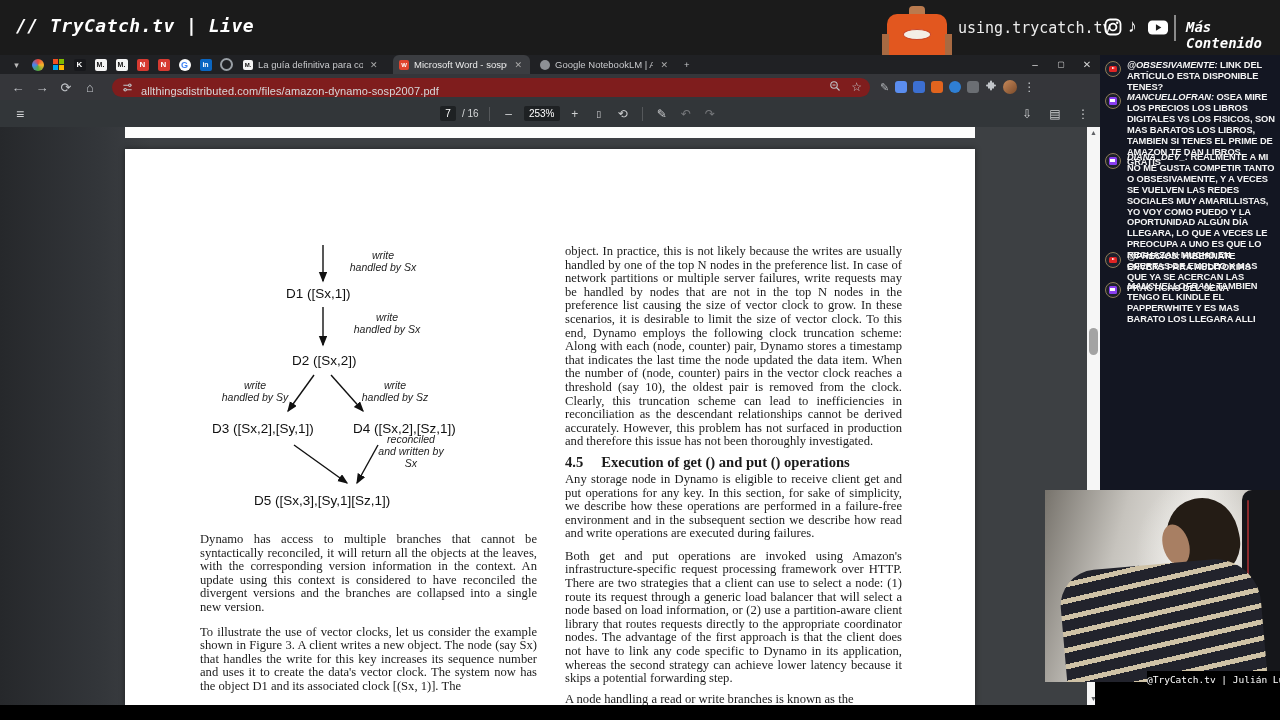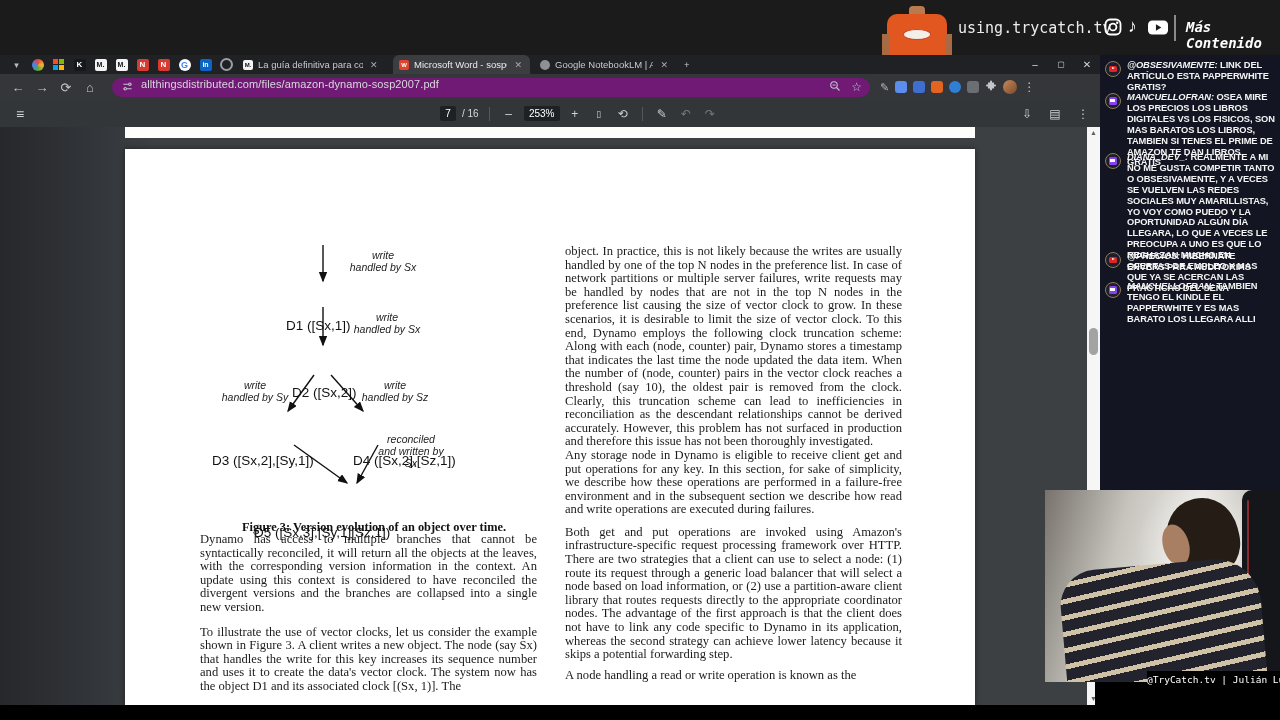--- a/index.html
+++ b/index.html
@@ -29,21 +29,21 @@
   .circle{border-radius:50%;width:12px;height:12px;display:flex;align-items:center;justify-content:center;font-weight:bold;font-size:9px;}
   .tab{height:19px;display:flex;align-items:center;padding:0 6px;color:#c8c9cc;font-size:9.5px;gap:5px;margin-left:4px;border-radius:6px 6px 0 0;max-width:145px;}
   .tab .t-title{white-space:nowrap;overflow:hidden;max-width:105px;}
   .tab .t-x{color:#aaa;font-size:9px;padding:0 2px;}
   .tab.active{background:#3b3d41;color:#ececec;}
   .winctl{position:absolute;right:0;top:0;height:19px;display:flex;align-items:center;gap:0;}
   .winctl span{width:26px;text-align:center;color:#d6d6d6;font-size:10px;line-height:19px;}
 
   .toolbar{position:absolute;left:0;top:19px;width:1100px;height:26px;background:#35363a;display:flex;align-items:center;}
   .nav-ic{color:#c2c5c9;font-size:13px;width:24px;text-align:center;flex:0 0 auto;}
-  .omnibox{position:absolute;left:112px;top:3.5px;width:758px;height:19px;background:#701a75;border-radius:10px;display:flex;align-items:flex-start;color:#d7d8da;}
+  .omnibox{position:absolute;left:112px;top:3.5px;width:758px;height:19px;background:#7f1d1d;border-radius:10px;display:flex;align-items:flex-end;color:#d7d8da;}
   .omnibox .tune{margin:0 8px 0 10px;}
   .omnibox .url{font-size:11px;letter-spacing:.1px;white-space:nowrap;overflow:hidden;}
   .omni-right{position:absolute;right:8px;top:0;height:19px;display:flex;align-items:center;gap:10px;}
   .ext-row{position:absolute;left:880px;top:0;height:26px;display:flex;align-items:center;gap:6px;}
   .ext{width:12px;height:12px;border-radius:3px;}
   .avatar-btn{width:14px;height:14px;border-radius:50%;background:linear-gradient(135deg,#c98a5a,#7a4a2a);}
   .dots{color:#c2c5c9;font-size:12px;}
 
   .pdfbar{position:absolute;left:0;top:45px;width:1100px;height:27px;background:#323639;display:flex;align-items:center;color:#d8d9da;}
   .pdfbar .ham{font-size:14px;margin:0 10px 0 16px;color:#cfd0d2;}
@@ -62,21 +62,21 @@
 
   .scrollbar{position:absolute;left:1087px;top:0;width:13px;height:578px;background:#f6f6f6;}
   .sb-arrow{position:absolute;left:0;width:13px;height:12px;color:#606266;font-size:7px;text-align:center;line-height:12px;}
   .sb-thumb{position:absolute;left:2px;top:201px;width:9px;height:27px;background:#a3a3a3;border-radius:5px;}
 
   
   .col{position:absolute;font-family:"Liberation Serif",serif;font-size:12.6px;line-height:13.6px;text-align:justify;}
   .col p{margin:0;}
   .h45{font-size:14.6px;font-weight:bold;margin:5px 0 3px 0 !important;display:flex;gap:18px;text-align:left;line-height:16px;}
   .figure{position:absolute;left:85px;top:92px;width:330px;height:300px;font-family:"Liberation Sans",sans-serif;}
-  .fig-node{position:absolute;font-size:13.5px;color:#111;white-space:nowrap;margin-top:32px;}
+  .fig-node{position:absolute;font-size:13.5px;color:#111;white-space:nowrap;}
   .fig-edge{position:absolute;font-size:10.5px;line-height:12px;font-style:italic;color:#222;text-align:center;white-space:pre-line;}
   .fig-cap{position:absolute;left:-12px;top:279px;width:352px;text-align:center;font-family:"Liberation Serif",serif;font-weight:bold;font-size:12.4px;color:#111;}
 
   
   .chat{position:absolute;left:1100px;top:55px;width:180px;height:665px;background:#131622;}
   .msg{position:absolute;left:0;width:180px;}
   .msg .av{position:absolute;left:5px;top:1px;width:16px;height:16px;border-radius:50%;background:#1d202c;border:1.5px solid #8d7c57;box-sizing:border-box;}
   .yt-sq{position:absolute;left:2.5px;top:3.5px;width:8px;height:6px;background:#e02424;border-radius:1.5px;}
   .yt-tri{position:absolute;left:3px;top:1.5px;width:0;height:0;border-left:3px solid #fff;border-top:1.5px solid transparent;border-bottom:1.5px solid transparent;}
   .tw-sq{position:absolute;left:2.5px;top:2.5px;width:8px;height:8px;background:#8a3ff0;border-radius:1.5px;}
@@ -94,20 +94,21 @@
   .torso{position:absolute;left:18px;top:74px;width:200px;height:130px;transform:rotate(-5deg);border-radius:36px 46px 0 0;background:repeating-linear-gradient(172deg,#22232c 0px,#22232c 11px,#cfc2a6 11px,#cfc2a6 16px);}
 
   .watermark{position:absolute;left:1147px;top:671px;width:133px;height:18px;background:#000;color:#fff;font-family:"DejaVu Sans Mono",monospace;font-size:9.5px;line-height:18px;text-align:center;white-space:nowrap;}
   .bottomstrip{position:absolute;left:0;top:705px;width:1280px;height:15px;background:#000;}
   .br-patch{position:absolute;left:1095px;top:682px;width:185px;height:38px;background:#000;}
 </style>
 </head>
 <body>
 
 <div class="topbar">
+  <div class="brand">// TryCatch.tv | Live</div>
   <div class="person">
     <div class="neck"></div>
     <div class="shirt"></div>
     <div class="arm" style="left:0px;"></div>
     <div class="arm" style="right:0px;"></div>
     <div class="logo"></div>
   </div>
   <div class="storeurl">using.trycatch.tv</div>
   <div class="social" style="left:1104px;">
     <svg width="18" height="18" viewBox="0 0 24 24">
@@ -286,53 +287,56 @@
         <div class="fig-edge" style="left:0px;top:138px;width:90px;">write
 handled by Sy</div>
         <div class="fig-edge" style="left:140px;top:138px;width:90px;">write
 handled by Sz</div>
         <div class="fig-node" style="left:2px;top:180px;">D3 ([Sx,2],[Sy,1])</div>
         <div class="fig-node" style="left:143px;top:180px;">D4 ([Sx,2],[Sz,1])</div>
         <div class="fig-edge" style="left:152px;top:192px;width:98px;">reconciled
 and written by
 Sx</div>
         <div class="fig-node" style="left:44px;top:252px;">D5 ([Sx,3],[Sy,1][Sz,1])</div>
-        <div class="fig-cap">Figure 3: Version evolution of an object over time.</div>
       </div>
 
       <div class="col" style="left:75px;top:384px;width:337px;">
         <p>Dynamo has access to multiple branches that cannot be syntactically reconciled, it will return all the objects at the leaves, with the corresponding version information in the context. An update using this context is considered to have reconciled the divergent versions and the branches are collapsed into a single new version.</p>
         <p style="margin-top:11px;">To illustrate the use of vector clocks, let us consider the example shown in Figure 3.  A client writes a new object. The node (say Sx) that handles the write for this key increases its sequence number and uses it to create the data's vector clock. The system now has the object D1 and its associated clock [(Sx, 1)]. The</p>
       </div>
 
       <div class="col" style="left:440px;top:96px;width:337px;">
         <p>object. In practice, this is not likely because the writes are usually handled by one of the top N nodes in the preference list. In case of network partitions or multiple server failures, write requests may be handled by nodes that are not in the top N nodes in the preference list causing the size of vector clock to grow. In these scenarios, it is desirable to limit the size of vector clock. To this end, Dynamo employs the following clock truncation scheme: Along with each (node, counter) pair, Dynamo stores a timestamp that indicates the last time the node updated the data item. When the number of (node, counter) pairs in the vector clock reaches a threshold (say 10), the oldest pair is removed from the clock. Clearly, this truncation scheme can lead to inefficiencies in reconciliation as the descendant relationships cannot be derived accurately. However, this problem has not surfaced in production and therefore this issue has not been thoroughly investigated.</p>
+        <p class="h45">
+          <span>4.5</span>
+          <span>Execution of get () and put () operations</span>
+        </p>
         <p>Any storage node in Dynamo is eligible to receive client get and put operations for any key. In this section, for sake of simplicity, we describe how these operations are performed in a failure-free environment and in the subsequent section we describe how read and write operations are executed during failures.</p>
         <p style="margin-top:9px;">Both get and put operations are invoked using Amazon's infrastructure-specific request processing framework over HTTP. There are two strategies that a client can use to select a node: (1) route its request through a generic load balancer that will select a node based on load information, or (2) use a partition-aware client library that routes requests directly to the appropriate coordinator nodes. The advantage of the first approach is that the client does not have to link any code specific to Dynamo in its application, whereas the second strategy can achieve lower latency because it skips a potential forwarding step.</p>
-        <p style="margin-top:7px;">A node handling a read or write operation is known as the</p>
+        <p style="margin-top:7px;">A node handling a read or write branches is known as the</p>
       </div>
     </div>
 
     <div class="scrollbar">
       <span class="sb-arrow" style="top:0;">▲</span>
       <div class="sb-thumb"></div>
       <span class="sb-arrow" style="top:566px;">▼</span>
     </div>
   </div>
 </div>
 
 <div class="chat">
 
   <div class="msg" style="top:5px;">
     <span class="av">
         <span class="yt-sq">
           <span class="yt-tri"></span>
         </span>
       </span>
-    <div class="mtext"><span class="muser">@OBSESIVAMENTE:</span> <span>LINK DEL ARTÍCULO ESTA PAPPERWHITE GRATIS?</span></div>
+    <div class="mtext"><span class="muser">@OBSESIVAMENTE:</span> <span>LINK DEL ARTÍCULO ESTA DISPONIBLE TENES?</span></div>
   </div>
 
   <div class="msg" style="top:37px;">
     <span class="av">
         <span class="tw-sq"></span>
       </span>
     <div class="mtext"><span class="muser">MANCUELLOFRAN:</span> <span>OSEA MIRE LOS PRECIOS LOS LIBROS DIGITALES VS LOS FISICOS, SON MAS BARATOS LOS LIBROS, TAMBIEN SI TENES EL PRIME DE AMAZON TE DAN LIBROS GRATIS</span></div>
   </div>
 
   <div class="msg" style="top:97px;">

